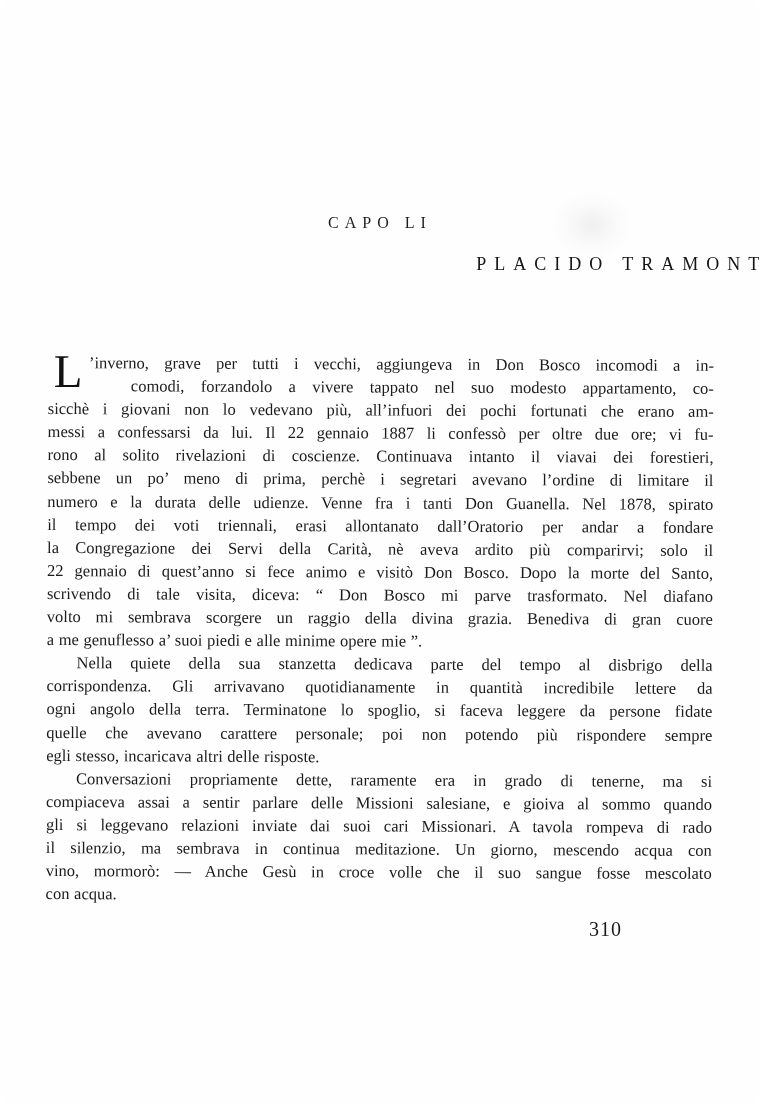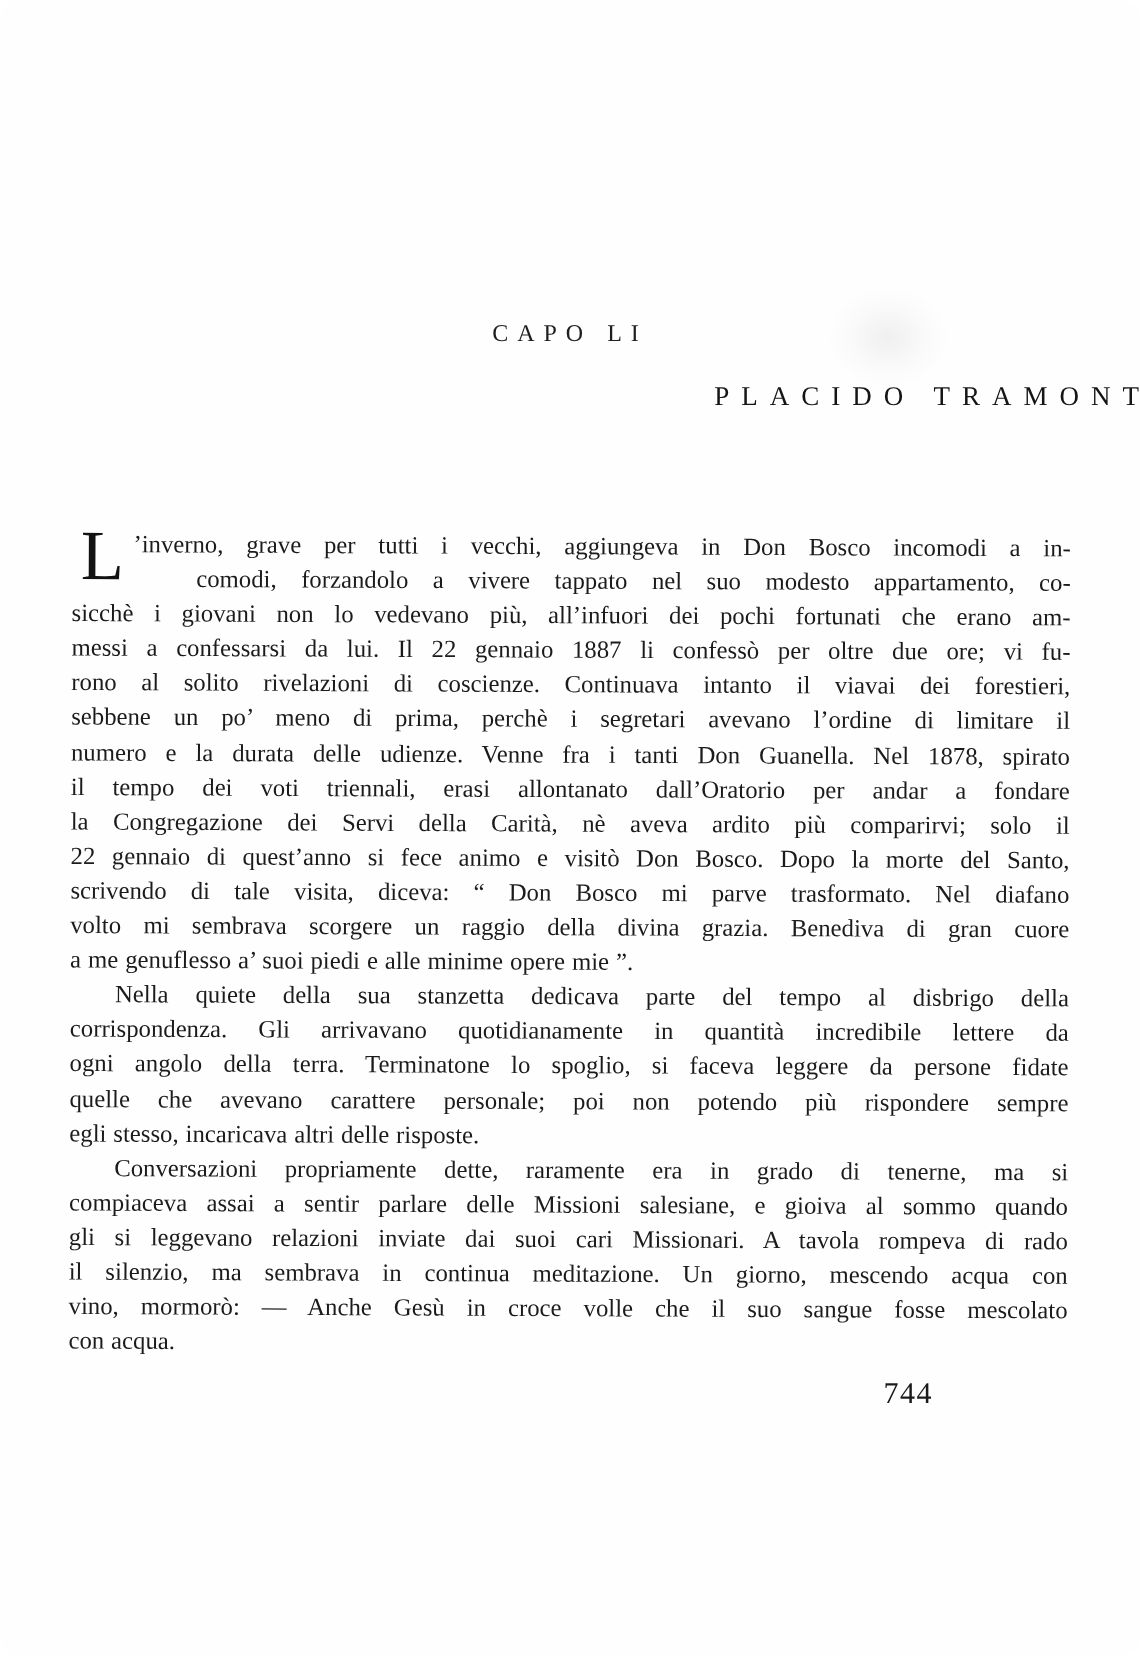--- a/index.html
+++ b/index.html
@@ -118,14 +118,14 @@
       </div>
       <div class="paragraph indented">
         <div class="line first">Conversazioni propriamente dette, raramente era in grado di tenerne, ma si</div>
         <div class="line">compiaceva assai a sentir parlare delle Missioni salesiane, e gioiva al sommo quando</div>
         <div class="line">gli si leggevano relazioni inviate dai suoi cari Missionari. A tavola rompeva di rado</div>
         <div class="line">il silenzio, ma sembrava in continua meditazione. Un giorno, mescendo acqua con</div>
         <div class="line">vino, mormorò: — Anche Gesù in croce volle che il suo sangue fosse mescolato</div>
         <div class="line last">con acqua.</div>
       </div>
     </div>
-  <div class="page-number">744</div>
+  <div class="page-number">310</div>
 </div>
 
 </body></html>

